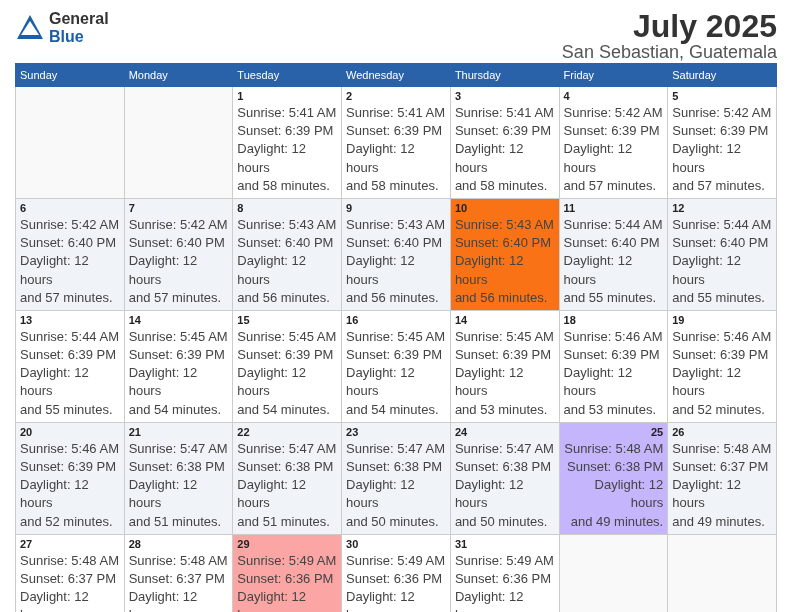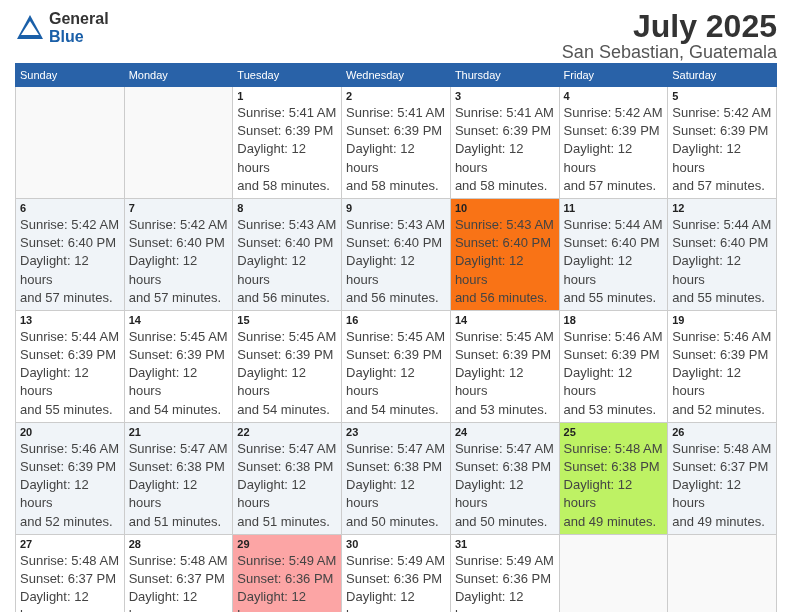--- a/index.html
+++ b/index.html
@@ -301,21 +301,21 @@
 Daylight: 12 hours
 and 50 minutes.</div>
           </td>
           <td style="background: rgb(240, 244, 248);">
             <span class="day-num">24</span>
             <div class="day-info" style="white-space: pre-line;">Sunrise: 5:47 AM
 Sunset: 6:38 PM
 Daylight: 12 hours
 and 50 minutes.</div>
           </td>
-          <td style="background: #bef264;">
+          <td style="background: #c4b5fd; text-align: right;">
             <span class="day-num">25</span>
             <div class="day-info" style="white-space: pre-line;">Sunrise: 5:48 AM
 Sunset: 6:38 PM
 Daylight: 12 hours
 and 49 minutes.</div>
           </td>
           <td style="background: rgb(240, 244, 248);">
             <span class="day-num">26</span>
             <div class="day-info" style="white-space: pre-line;">Sunrise: 5:48 AM
 Sunset: 6:37 PM

